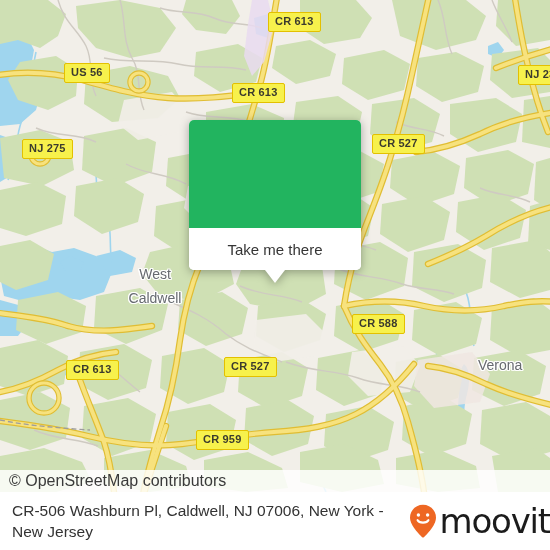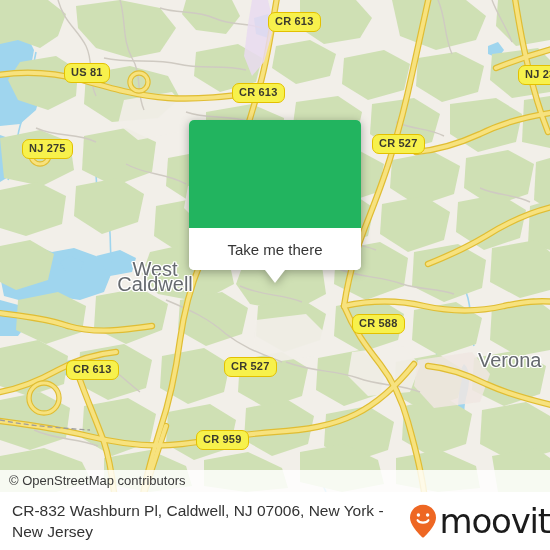--- a/index.html
+++ b/index.html
@@ -15,38 +15,38 @@
     position:absolute;left:0;top:0;width:550px;height:492px;overflow:hidden;
     background:#f2efe9;
   }
   .map svg{position:absolute;left:0;top:0;display:block;}
 
   
   .shield{
     position:absolute;
     background:#f7f14c;
     border:1.6px solid #e3c000;
-    border-radius:7px;
+    border-radius:2px;
     color:#3b3b2e;
     font-weight:bold;
     font-size:11px;
     line-height:1;
     padding:3px 6px 4px 6px;
     white-space:nowrap;
     letter-spacing:.2px;
     font-family:"Liberation Sans", sans-serif;
     box-sizing:border-box;
   }
 
   
   .place{
     position:absolute;
     color:#666a6f;
-    font-size:20px;
-    line-height:15px;
+    font-size:14px;
+    line-height:24px;
     text-align:center;
     white-space:nowrap;
     text-shadow:
       1.4px 0 0 rgba(255,255,255,.9),-1.4px 0 0 rgba(255,255,255,.9),
       0 1.4px 0 rgba(255,255,255,.9),0 -1.4px 0 rgba(255,255,255,.9),
       1px 1px 0 rgba(255,255,255,.9),-1px -1px 0 rgba(255,255,255,.9),
       1px -1px 0 rgba(255,255,255,.9),-1px 1px 0 rgba(255,255,255,.9);
     font-family:"Liberation Sans", sans-serif;
   }
 
@@ -72,21 +72,21 @@
     border-right:10px solid transparent;
     border-top:13px solid #ffffff;
   }
 
   
   .attribution{
     position:absolute;left:0;bottom:0;
     width:100%;
     background:rgba(255,255,255,.82);
     color:#3a3a3a;
-    font-size:13px;
+    font-size:16px;
     line-height:22px;
     padding:0 0 0 9px;
     box-sizing:border-box;
     height:22px;
   }
 
   
   .footer{
     position:absolute;left:0;top:492px;width:550px;height:58px;
     background:#fff;
@@ -333,21 +333,21 @@
           <path d="M0,420 C30,426 60,428 90,430"></path>
         </g>
 
         <g fill="#e9daf0" opacity=".85">
           <path d="M252,0 L268,0 L274,26 L264,62 L252,76 L244,56 L248,24 Z"></path>
         </g>
       </g>
     </svg>
 
     <div class="shield" style="left:268px;top:12px">CR 613</div>
-    <div class="shield" style="left:64px;top:63px">US 81</div>
+    <div class="shield" style="left:64px;top:63px">US 56</div>
     <div class="shield" style="left:232px;top:83px">CR 613</div>
     <div class="shield" style="left:518px;top:65px">NJ 23</div>
     <div class="shield" style="left:22px;top:139px">NJ 275</div>
     <div class="shield" style="left:372px;top:134px">CR 527</div>
     <div class="shield" style="left:352px;top:314px">CR 588</div>
     <div class="shield" style="left:66px;top:360px">CR 613</div>
     <div class="shield" style="left:224px;top:357px">CR 527</div>
     <div class="shield" style="left:196px;top:430px">CR 959</div>
 
     <div class="place" style="left:110px;top:262px;width:90px;white-space:pre-line">West
@@ -361,21 +361,21 @@
           <span>Take me there</span>
         </div>
       </div>
       <div class="popup-tail"></div>
     </div>
 
     <div class="attribution">© OpenStreetMap contributors</div>
   </div>
 
   <div class="footer">
-    <div class="footer-caption">CR-832 Washburn Pl, Caldwell, NJ 07006, New York - New Jersey</div>
+    <div class="footer-caption">CR-506 Washburn Pl, Caldwell, NJ 07006, New York - New Jersey</div>
     <div class="footer-logo">
       <svg class="logo-pin" width="28" height="34" viewBox="0 0 28 34">
         <path d="M14,0.8 C6.8,0.8 1,6.5 1,13.5 C1,22 12.2,32.4 13.2,33.2
                  C13.7,33.6 14.3,33.6 14.8,33.2 C15.8,32.4 27,22 27,13.5
                  C27,6.5 21.2,0.8 14,0.8 Z" fill="#ee6723"></path>
         <circle cx="9.4" cy="11" r="1.7" fill="#ffffff"></circle>
         <circle cx="18.6" cy="11" r="1.7" fill="#ffffff"></circle>
         <path d="M8.6,16.2 C10.2,19.4 17.8,19.4 19.4,16.2" stroke="#ffffff" stroke-width="2.1" fill="none" stroke-linecap="round"></path>
       </svg>
       <span class="logo-word">moovit</span>

